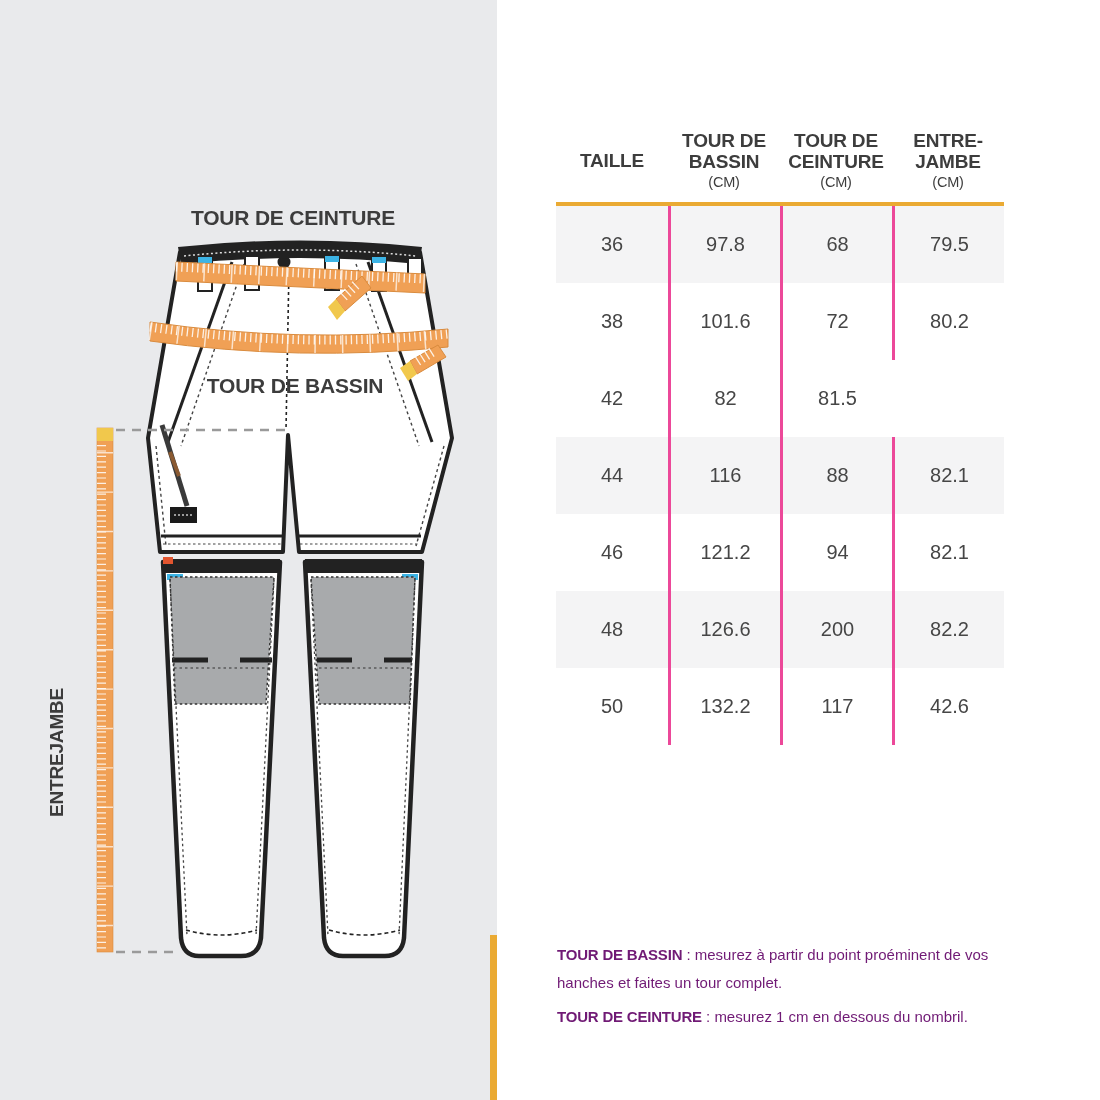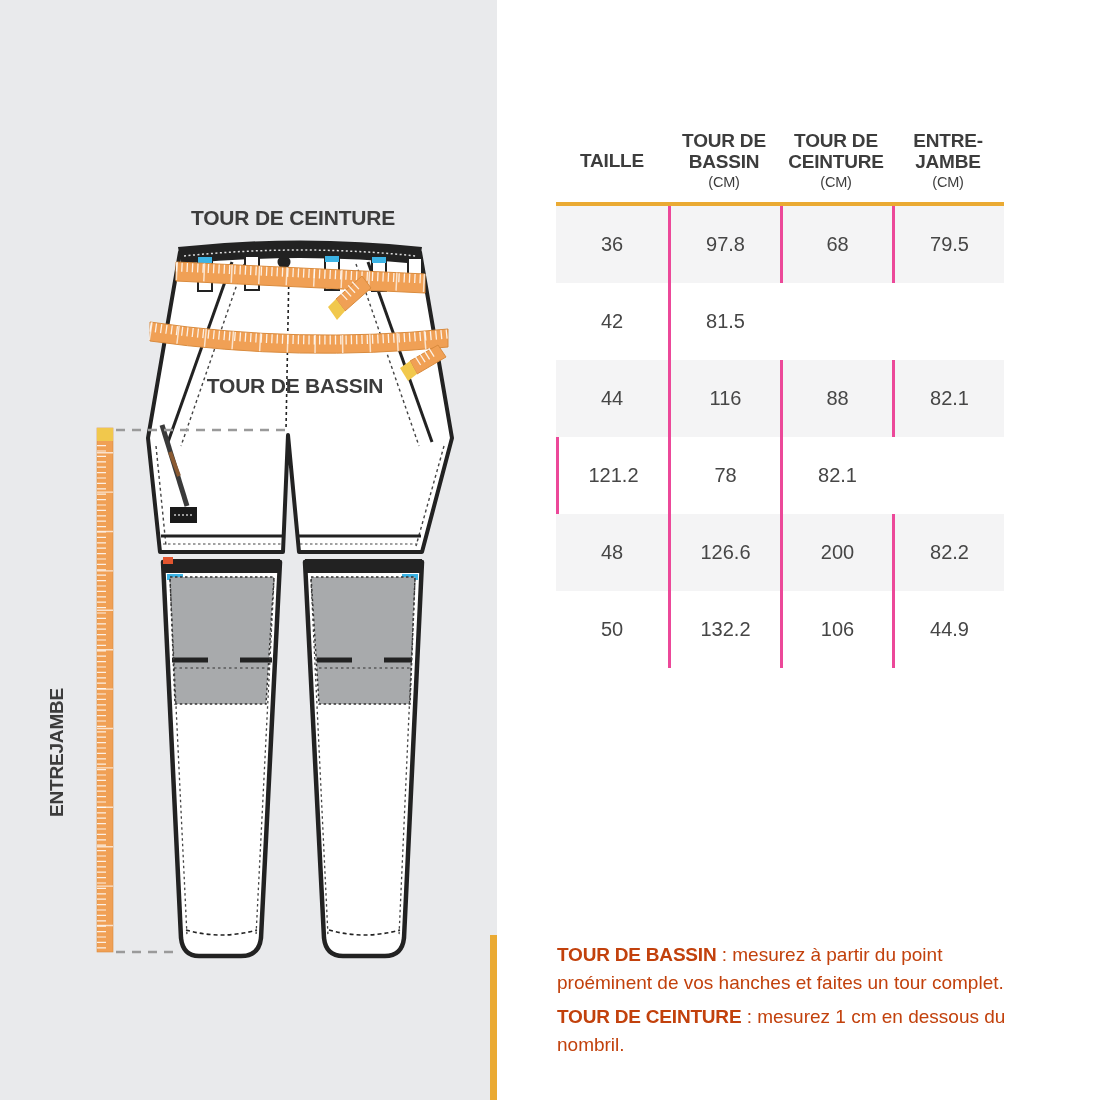--- a/index.html
+++ b/index.html
@@ -32,21 +32,21 @@
   .th .unit{display:block;font-weight:normal;font-size:14.5px;line-height:18px;margin-top:1px;}
   #accent-line{height:4px;background:#eaaa33;}
   .tr{display:grid;grid-template-columns:repeat(4,1fr);height:77px;}
   .tr.striped{background:#f4f4f5;}
   .td{
     display:flex;align-items:center;justify-content:center;
     font-size:20px;color:#464646;border-left:3px solid #ec4899;
   }
   .td.first{border-left:none;}
   
-  #notes{position:absolute;left:557px;top:941px;width:480px;font-size:19px;line-height:27.5px;color:#c2410c;}
+  #notes{position:absolute;left:557px;top:941px;width:480px;font-size:15px;line-height:27.5px;color:#701a75;}
   .note{margin:0 0 7px 0;}
   .note b{letter-spacing:-0.2px;}
 </style>
 </head>
 <body>
 
 <div id="stage">
 
   <div id="panel">
 
@@ -186,45 +186,53 @@
     </div>
     <div id="accent-line"></div>
 
     <div class="tr striped">
       <div class="td first">36</div>
       <div class="td">97.8</div>
       <div class="td">68</div>
       <div class="td">79.5</div>
     </div>
     <div class="tr">
+      <div class="td first">38</div>
+      <div class="td">101.6</div>
+      <div class="td">72</div>
+      <div class="td">80.2</div>
+    </div>
+    <div class="tr">
       <div class="td first">42</div>
+      <div class="td">82</div>
       <div class="td">81.5</div>
     </div>
     <div class="tr striped">
       <div class="td first">44</div>
       <div class="td">116</div>
       <div class="td">88</div>
       <div class="td">82.1</div>
     </div>
     <div class="tr">
+      <div class="td first">46</div>
       <div class="td">121.2</div>
-      <div class="td">78</div>
+      <div class="td">94</div>
       <div class="td">82.1</div>
     </div>
     <div class="tr striped">
       <div class="td first">48</div>
       <div class="td">126.6</div>
       <div class="td">200</div>
       <div class="td">82.2</div>
     </div>
     <div class="tr">
       <div class="td first">50</div>
       <div class="td">132.2</div>
-      <div class="td">106</div>
-      <div class="td">44.9</div>
+      <div class="td">117</div>
+      <div class="td">42.6</div>
     </div>
   </div>
 
   <div id="notes">
     <p class="note"><b>TOUR DE BASSIN</b><span> : mesurez à partir du point proéminent de vos hanches et faites un tour complet.</span></p>
     <p class="note"><b>TOUR DE CEINTURE</b><span> : mesurez 1 cm en dessous du nombril.</span></p>
   </div>
 
 </div>
 

